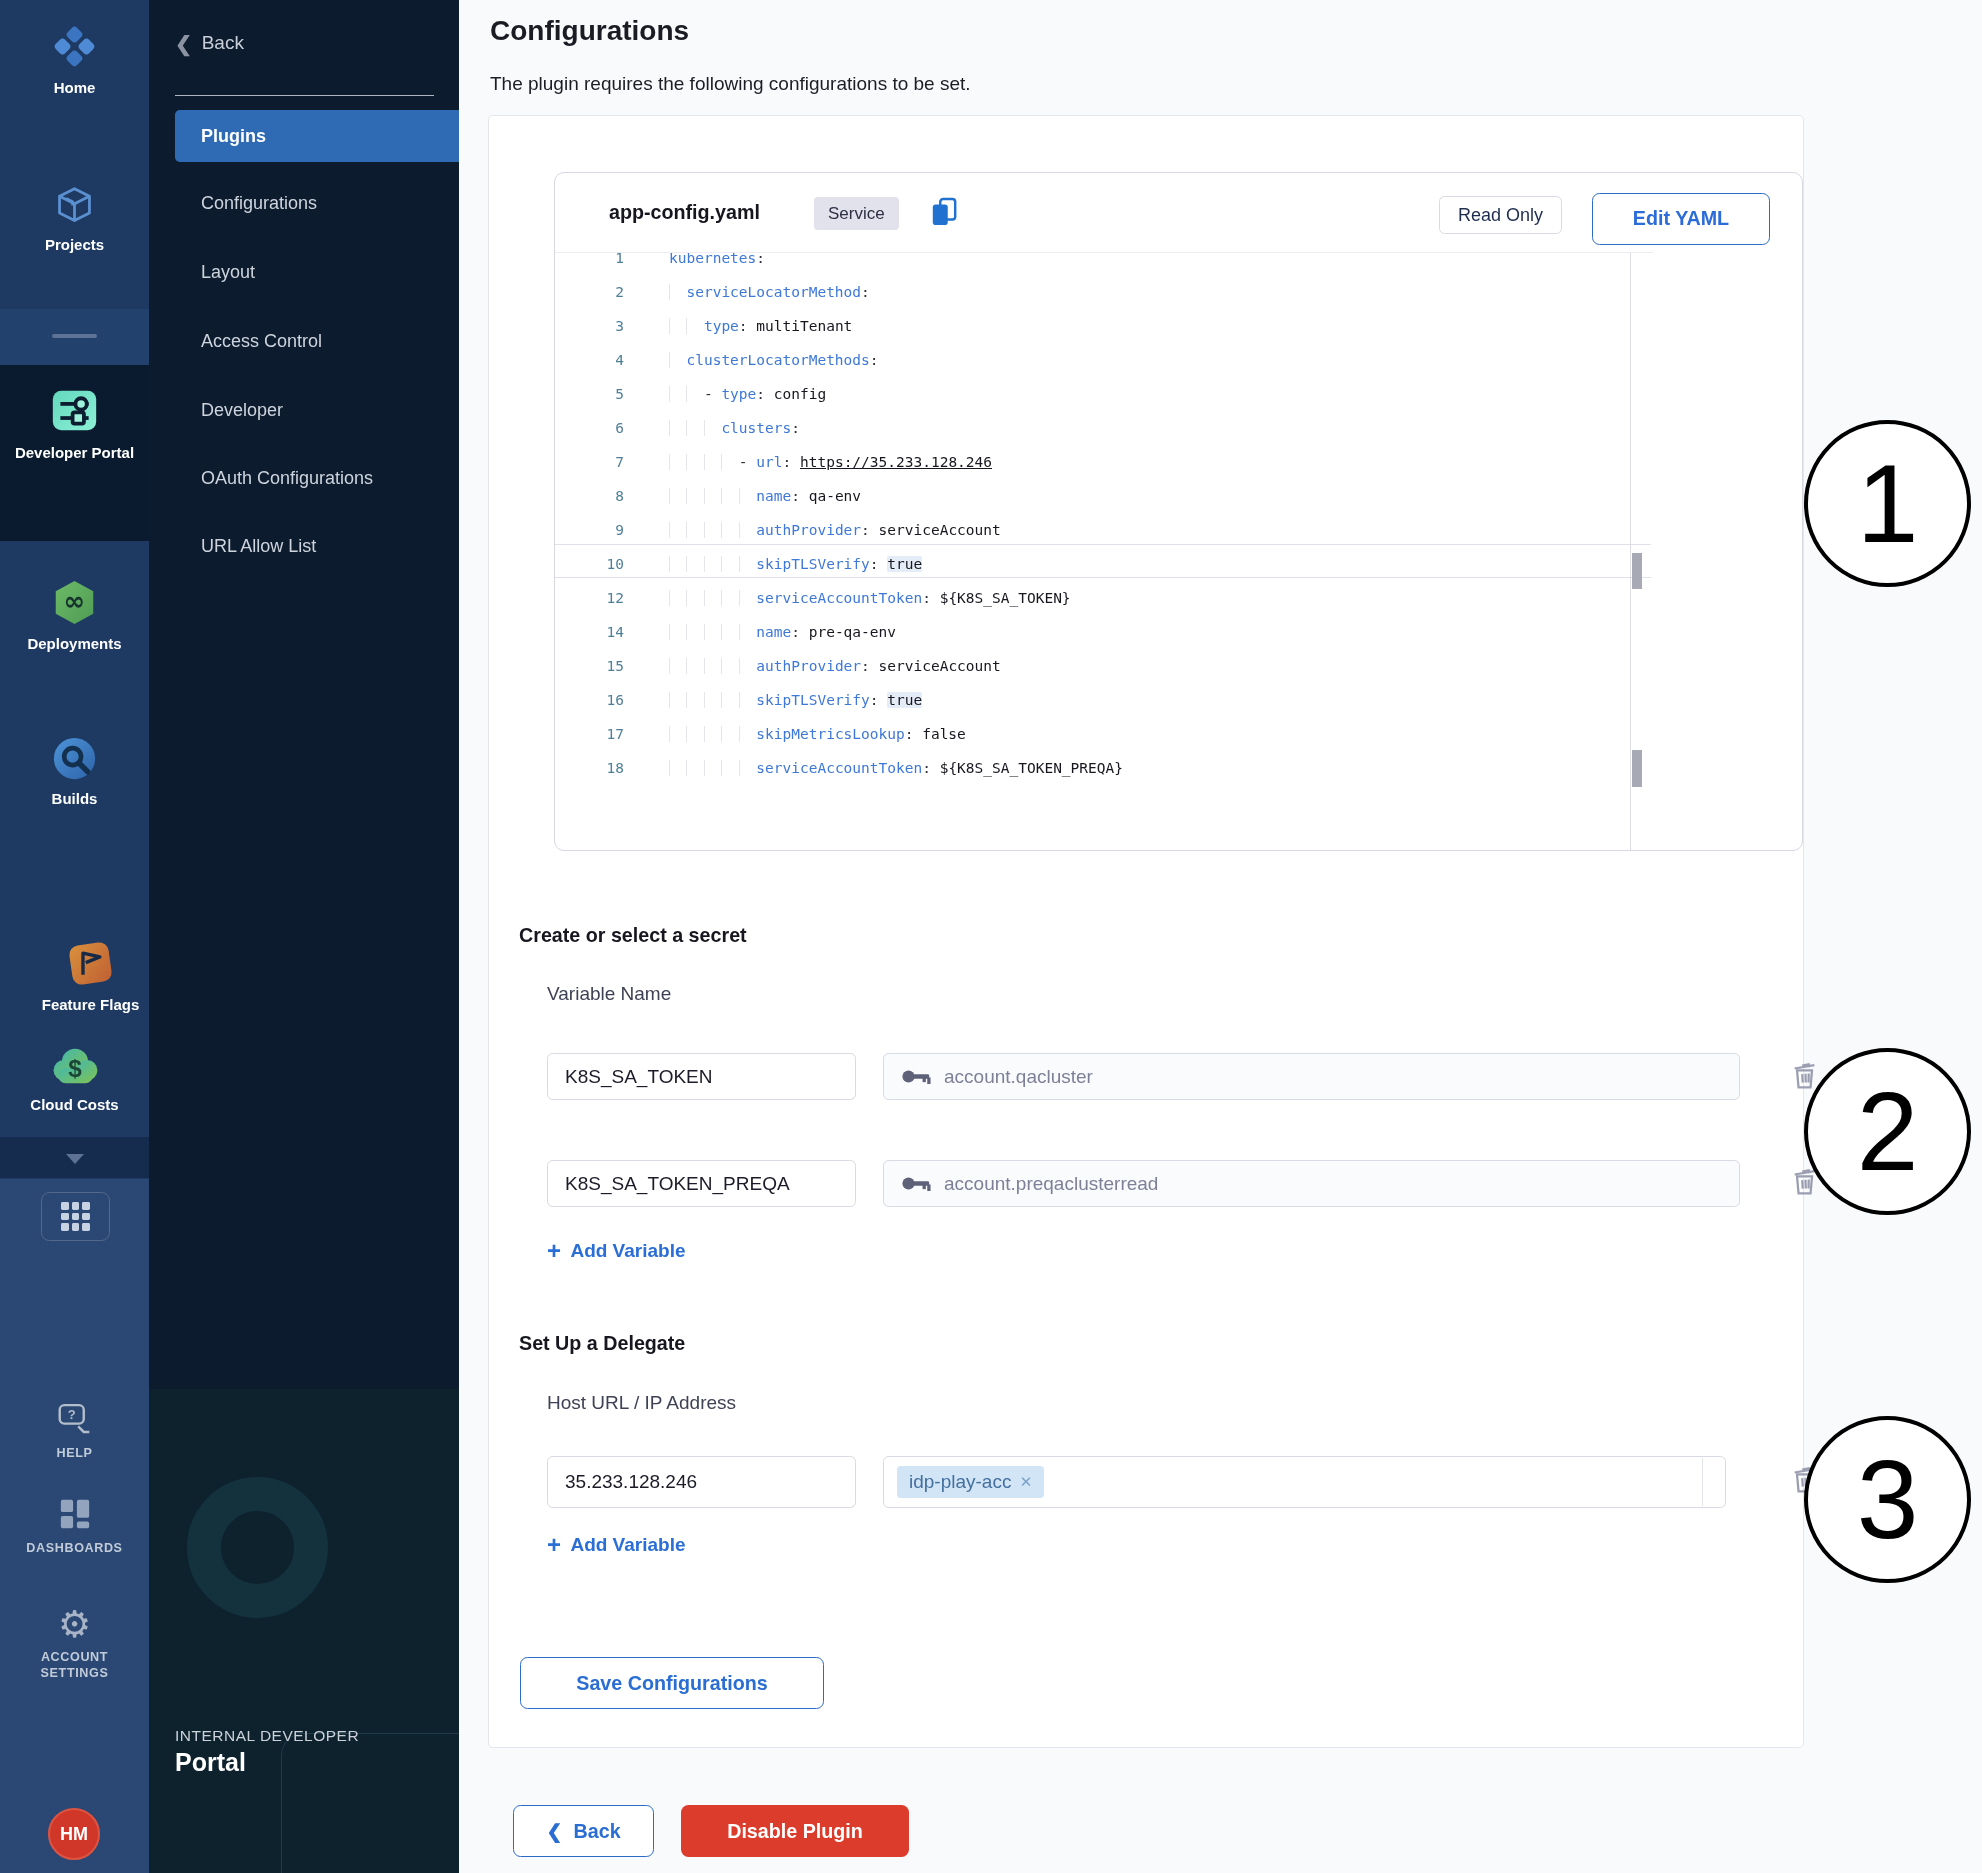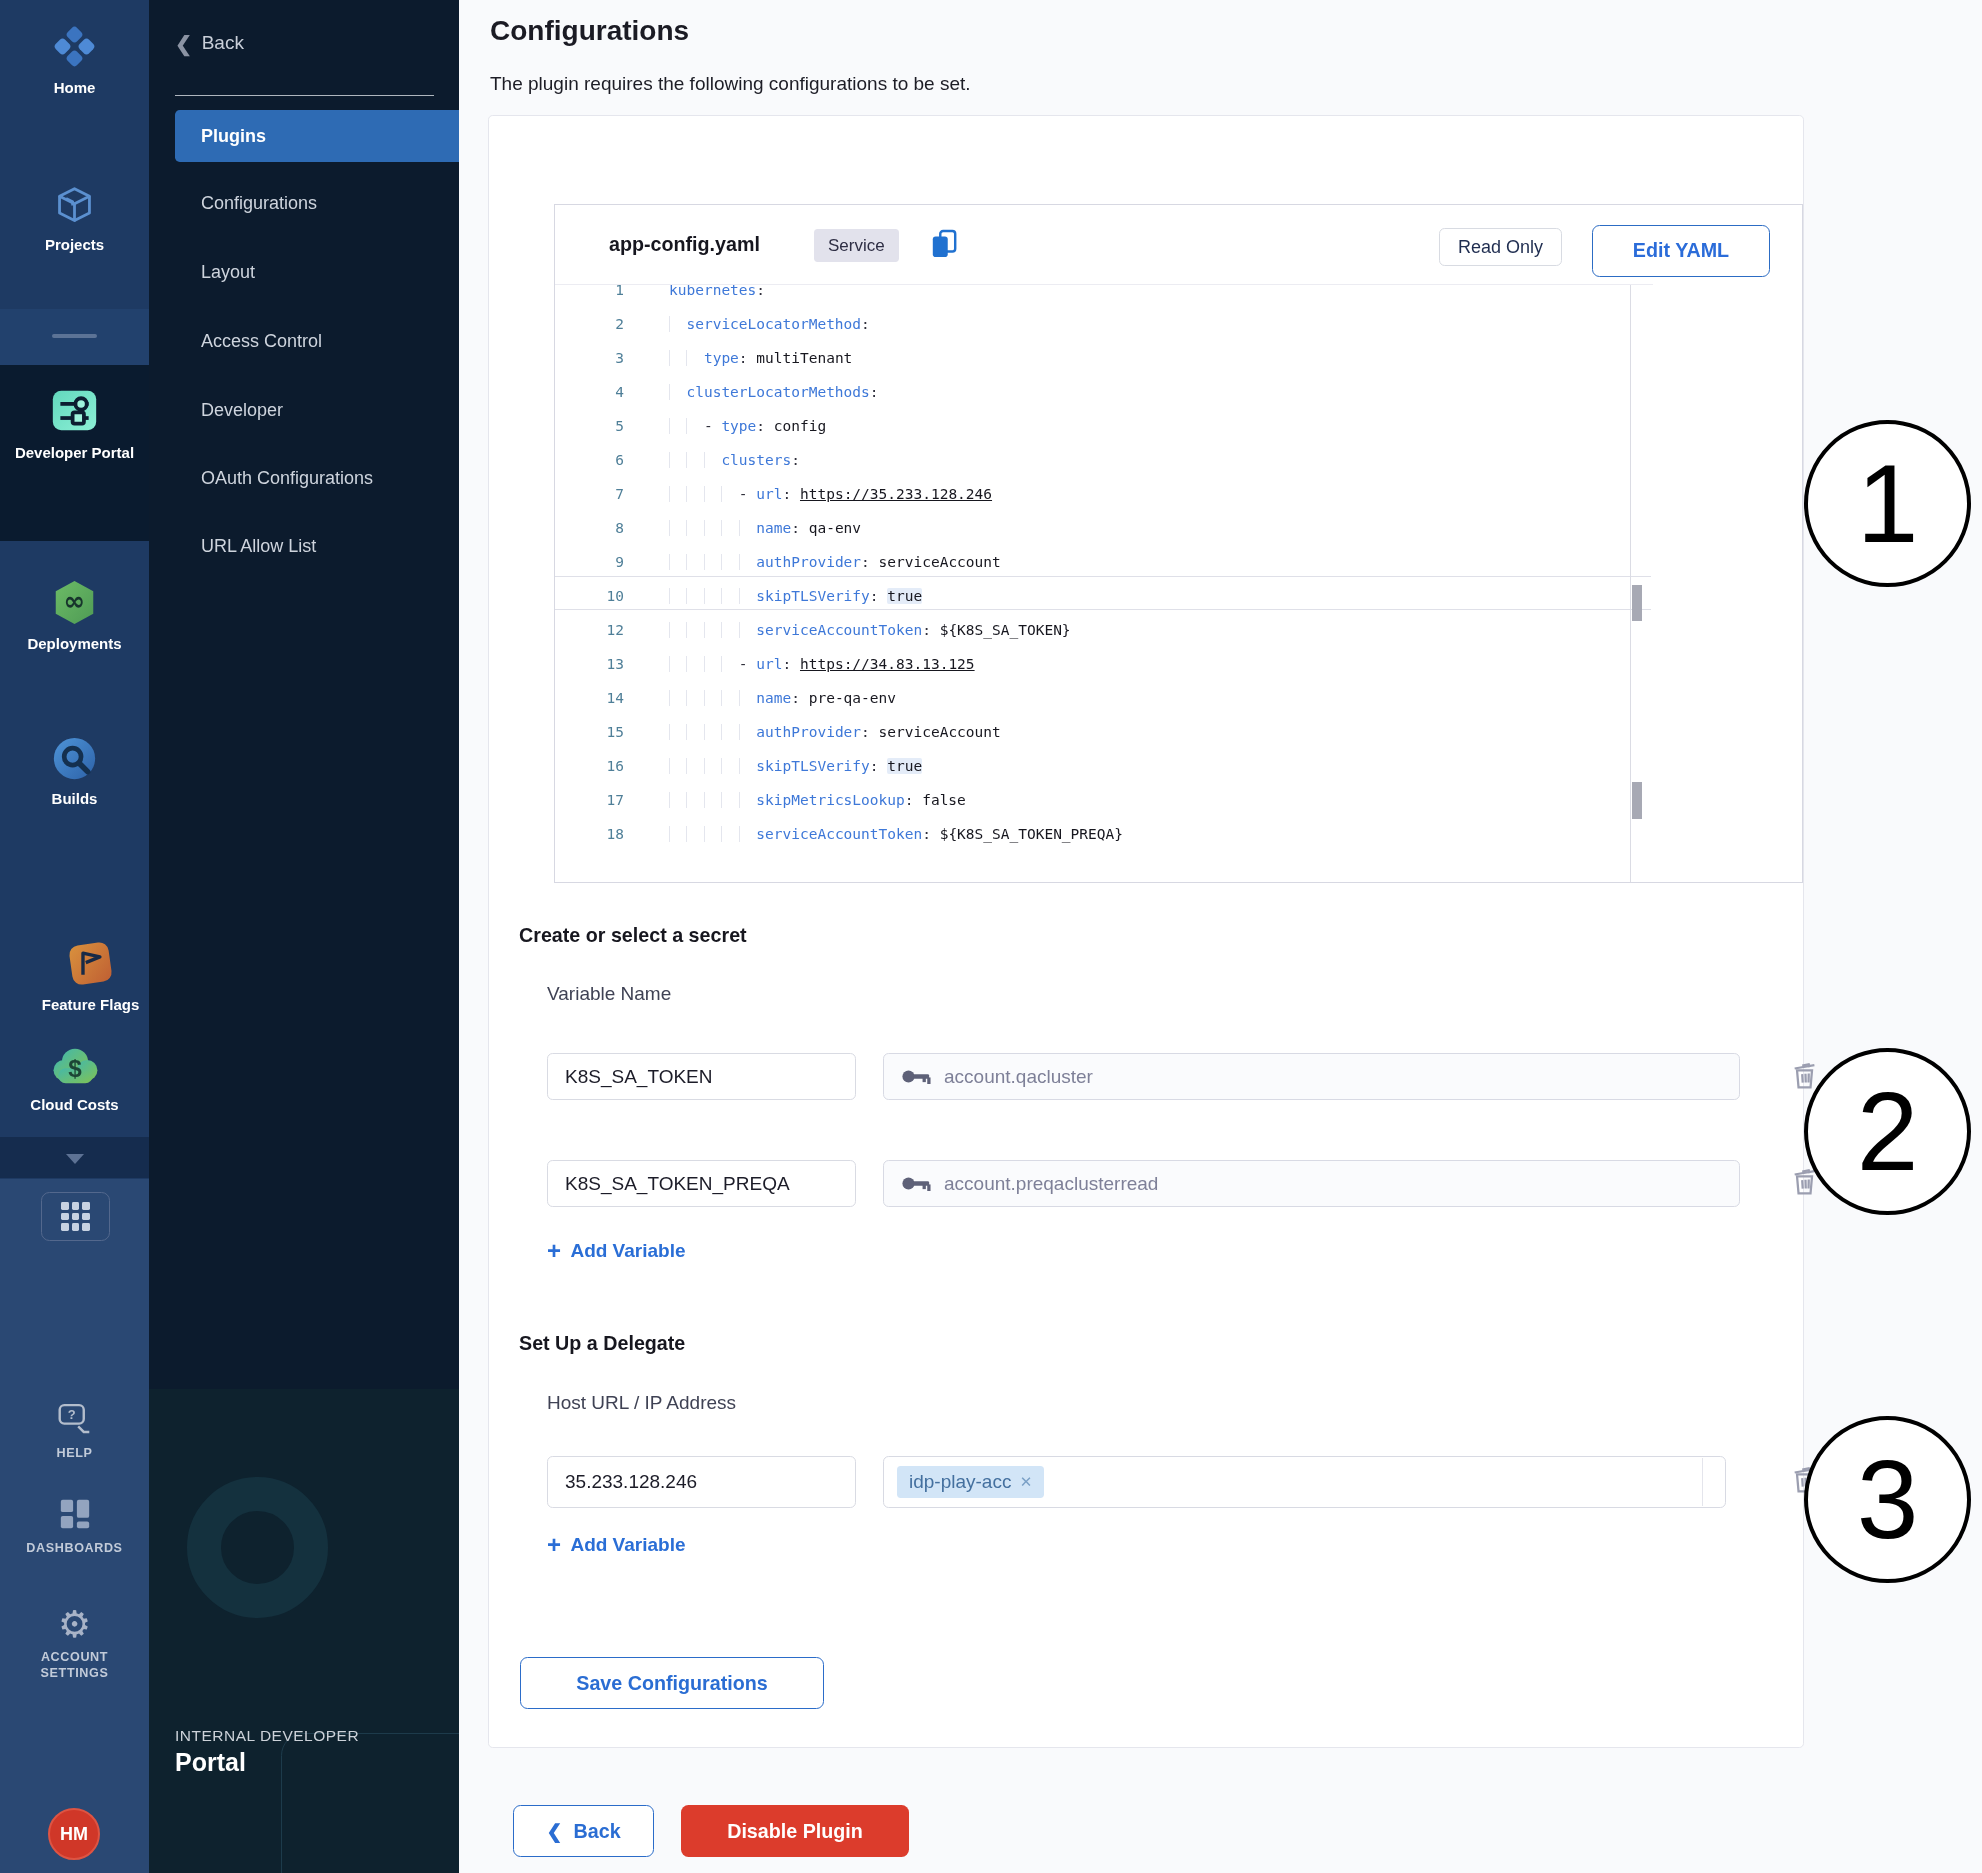--- a/index.html
+++ b/index.html
@@ -37,21 +37,21 @@
   .sn-eyebrow{position:absolute;left:26px;top:1727px;color:#ccd2d9;font-size:15.5px;letter-spacing:0.5px;}
   .sn-title{position:absolute;left:26px;top:1748px;color:#ffffff;font-size:25px;font-weight:bold;}
 
   
   #main{position:absolute;left:459px;top:0;width:1523px;height:1874px;background:#f9fafc;}
   .page-title{position:absolute;left:31px;top:15px;font-size:28px;font-weight:bold;color:#1b1b24;}
   .page-sub{position:absolute;left:31px;top:73px;font-size:19px;color:#1d1d26;}
   .outer-card{position:absolute;left:29px;top:115px;width:1316px;height:1633px;background:#ffffff;border:0.9px solid #e5e6ed;border-radius:4.7px;box-sizing:border-box;}
 
   
-  .yaml-card{position:absolute;left:65px;top:88px;width:1249px;height:679px;border:0.9px solid #d7d8e2;border-radius:0;box-sizing:border-box;overflow:hidden;background:#fff;}
+  .yaml-card{position:absolute;left:65px;top:56px;width:1249px;height:679px;border:0.9px solid #d7d8e2;border-radius:10px;box-sizing:border-box;overflow:hidden;background:#fff;}
   .yc-filename{position:absolute;left:54px;top:28px;font-size:19.7px;font-weight:bold;color:#16161f;}
   .yc-badge{position:absolute;left:259px;top:24px;background:#e2e2ec;border-radius:3.7px;padding:6.6px 14px;font-size:17px;color:#2e2e44;}
   .yc-copy{position:absolute;left:375px;top:22.5px;cursor:pointer;}
   .yc-readonly{position:absolute;left:884px;top:23.4px;border:0.9px solid #d8dbe2;border-radius:5.6px;padding:7.5px 18px;font-size:18px;color:#1f2d50;background:#fff;}
   .yc-edit{position:absolute;left:1037px;top:19.7px;width:178px;height:52px;border:1.5px solid #2c6cc4;border-radius:7.5px;background:#fff;color:#2b6cd9;font-size:19.7px;font-weight:bold;font-family:"Liberation Sans",sans-serif;cursor:pointer;}
   .code-area{position:absolute;left:0;top:79px;width:1098px;height:601px;overflow:hidden;border-top:0.9px solid #ececf2;}
   .code-row{height:34px;line-height:34px;white-space:pre;font-family:"DejaVu Sans Mono",monospace;font-size:14.5px;position:relative;z-index:1;}
   .code-row:first-child{margin-top:-12px;}
   .gutter{display:inline-block;width:69px;text-align:right;color:#4f7f98;}
   .code-text{padding-left:45px;}
@@ -313,21 +313,20 @@
               <div class="code-row"><span class="gutter">2</span><span class="code-text"><span class="tok-i">  </span><span class="tok-k">serviceLocatorMethod</span><span class="tok-p">:</span></span></div>
               <div class="code-row"><span class="gutter">3</span><span class="code-text"><span class="tok-i">    </span><span class="tok-k">type</span><span class="tok-p">:</span><span class="tok-v"> multiTenant</span></span></div>
               <div class="code-row"><span class="gutter">4</span><span class="code-text"><span class="tok-i">  </span><span class="tok-k">clusterLocatorMethods</span><span class="tok-p">:</span></span></div>
               <div class="code-row"><span class="gutter">5</span><span class="code-text"><span class="tok-i">    </span><span class="tok-p">- </span><span class="tok-k">type</span><span class="tok-p">:</span><span class="tok-v"> config</span></span></div>
               <div class="code-row"><span class="gutter">6</span><span class="code-text"><span class="tok-i">      </span><span class="tok-k">clusters</span><span class="tok-p">:</span></span></div>
               <div class="code-row"><span class="gutter">7</span><span class="code-text"><span class="tok-i">        </span><span class="tok-p">- </span><span class="tok-k">url</span><span class="tok-p">:</span><span class="tok-v"> </span><span class="tok-l">https://35.233.128.246</span></span></div>
               <div class="code-row"><span class="gutter">8</span><span class="code-text"><span class="tok-i">          </span><span class="tok-k">name</span><span class="tok-p">:</span><span class="tok-v"> qa-env</span></span></div>
               <div class="code-row"><span class="gutter">9</span><span class="code-text"><span class="tok-i">          </span><span class="tok-k">authProvider</span><span class="tok-p">:</span><span class="tok-v"> serviceAccount</span></span></div>
               <div class="code-row current"><span class="gutter">10</span><span class="code-text"><span class="tok-i">          </span><span class="tok-k">skipTLSVerify</span><span class="tok-p">:</span><span class="tok-v"> </span><span class="tok-h">true</span></span></div>
               <div class="code-row"><span class="gutter">12</span><span class="code-text"><span class="tok-i">          </span><span class="tok-k">serviceAccountToken</span><span class="tok-p">:</span><span class="tok-v"> ${K8S_SA_TOKEN}</span></span></div>
-              <div class="code-row"><span class="gutter">13</span><span class="code-text"><span class="tok-i">        </span><span class="tok-p">- </span><span class="tok-k">url</span><span class="tok-p">:</span><span class="tok-v"> </span><span class="tok-l">https://34.83.13.125</span></span></div>
               <div class="code-row"><span class="gutter">14</span><span class="code-text"><span class="tok-i">          </span><span class="tok-k">name</span><span class="tok-p">:</span><span class="tok-v"> pre-qa-env</span></span></div>
               <div class="code-row"><span class="gutter">15</span><span class="code-text"><span class="tok-i">          </span><span class="tok-k">authProvider</span><span class="tok-p">:</span><span class="tok-v"> serviceAccount</span></span></div>
               <div class="code-row"><span class="gutter">16</span><span class="code-text"><span class="tok-i">          </span><span class="tok-k">skipTLSVerify</span><span class="tok-p">:</span><span class="tok-v"> </span><span class="tok-h">true</span></span></div>
               <div class="code-row"><span class="gutter">17</span><span class="code-text"><span class="tok-i">          </span><span class="tok-k">skipMetricsLookup</span><span class="tok-p">:</span><span class="tok-v"> false</span></span></div>
               <div class="code-row"><span class="gutter">18</span><span class="code-text"><span class="tok-i">          </span><span class="tok-k">serviceAccountToken</span><span class="tok-p">:</span><span class="tok-v"> ${K8S_SA_TOKEN_PREQA}</span></span></div>
             </div>
           <div class="scroll-track"></div>
           <div class="scroll-thumb t1"></div>
           <div class="scroll-thumb t2"></div>
         </div>

